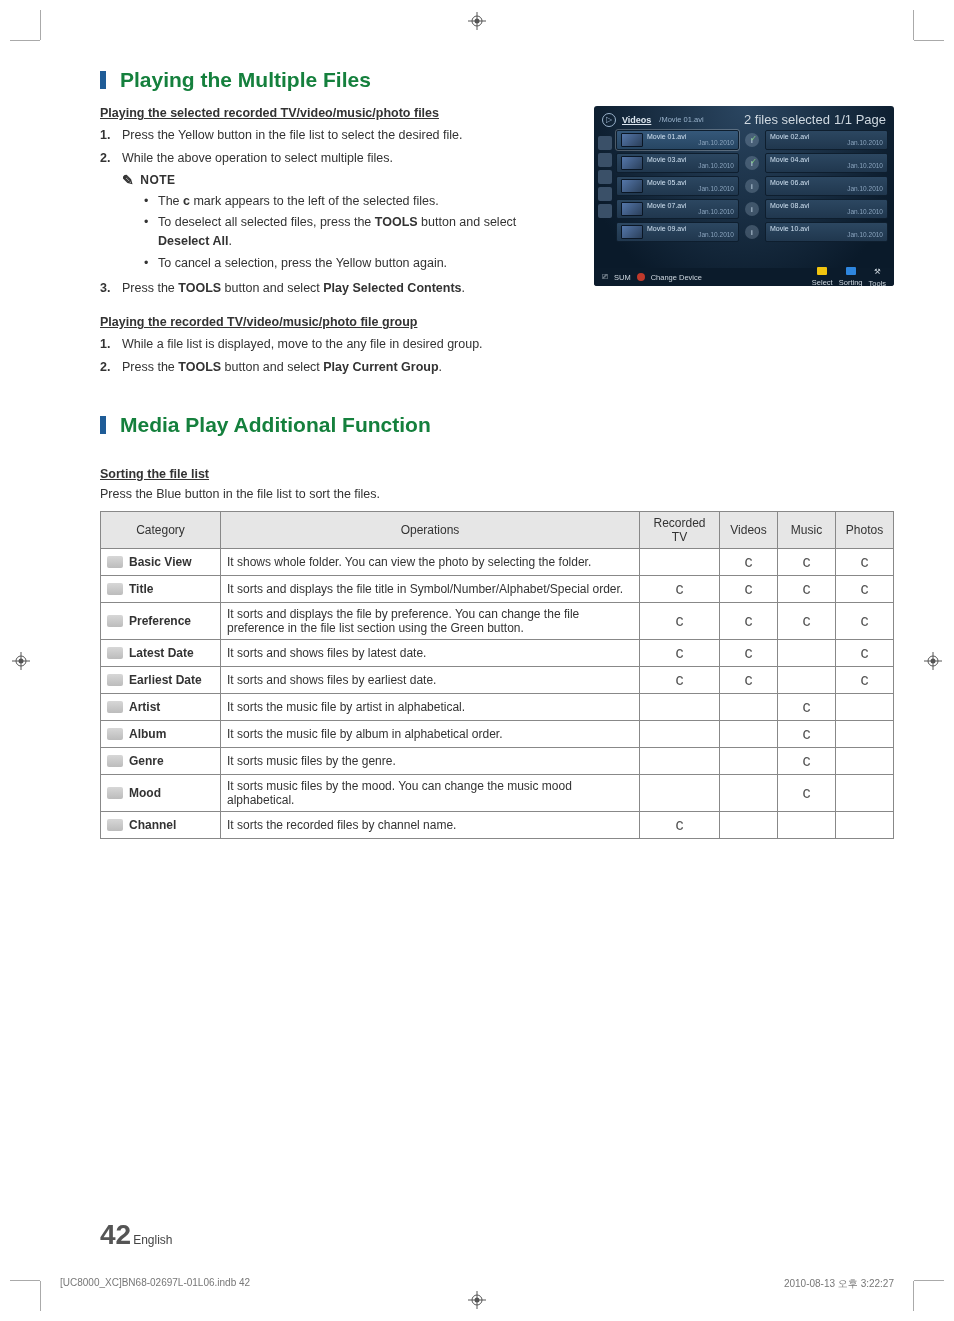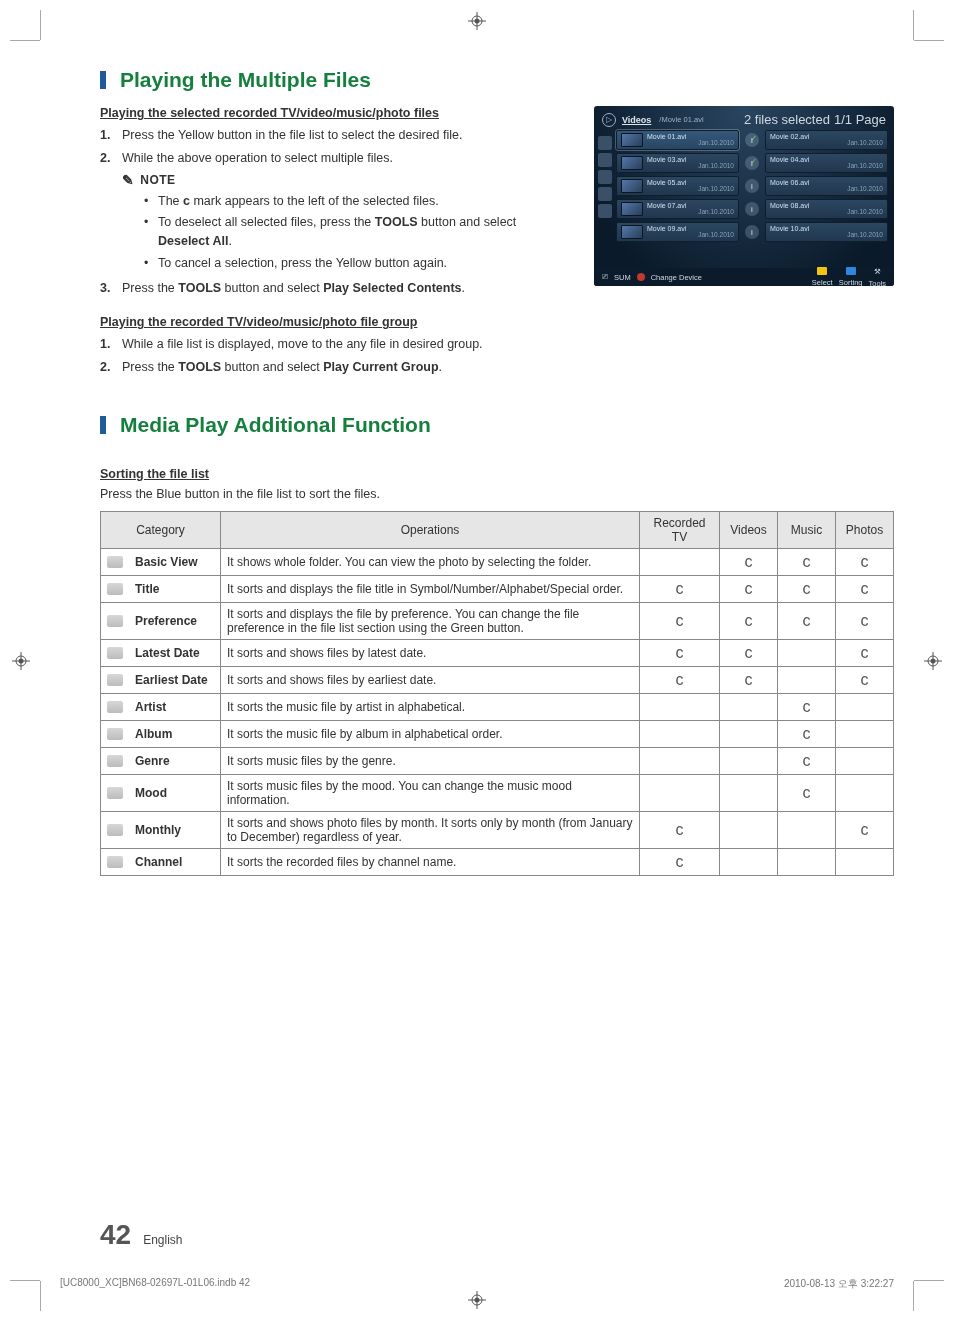--- a/index.html
+++ b/index.html
@@ -61,27 +61,27 @@
   .sui-footer .dot { width:8px; height:8px; border-radius:50%; }
   .sui-footer .spacer { margin-left:auto; }
   .sui-key { display:inline-flex; align-items:center; gap:3px;flex-direction:column; }
 
   .sort-desc { font-size:12.5px; margin: 6px 0 10px; }
 
   table.sort-table { border-collapse: collapse; width: 100%; font-size:12px; }
   table.sort-table th, table.sort-table td { border:1px solid #888; padding:4px 6px; vertical-align:middle; }
   table.sort-table th { background:#e6e6e6; font-weight:normal; text-align:center; font-size:12px; }
   table.sort-table td.cat { white-space:nowrap; }
-  .cat-cell { display:flex; align-items:center; gap:12px; }
+  .cat-cell { display:flex; align-items:center; gap:6px; }
   .cat-icon { width:16px; height:12px; background:#bbb; border-radius:2px; display:inline-block; position:relative; flex-shrink:0; }
   .cat-icon.folder { background:linear-gradient(#d7d7d7,#bcbcbc); }
   .check-cell { text-align:center; font-size:16px; color:#555; }
 
   .page-num { position:absolute; left:100px; bottom:70px; font-size:12px; color:#444; }
-  .page-num .big { font-size:28px; font-weight:bold; color:#555; margin-right:12px; }
+  .page-num .big { font-size:28px; font-weight:bold; color:#555; margin-right:2px; }
 
   .footer-meta { position:absolute; left:60px; right:60px; bottom:30px; display:flex; justify-content:space-between; font-size:10px; color:#777; }
 </style>
 </head>
 <body>
 
 <div class="page">
 
   <div class="crop-line-top-v"></div>
   <div class="crop-line-top-h"></div>
@@ -431,38 +431,25 @@
           <td class="check-cell"><span>c</span></td>
           <td class="check-cell"></td>
         </tr>
         <tr>
           <td class="cat">
             <div class="cat-cell">
               <span class="cat-icon folder"></span>
               <b>Mood</b>
             </div>
           </td>
-          <td>It sorts music files by the mood. You can change the music mood information.</td>
-          <td class="check-cell"></td>
-          <td class="check-cell"></td>
-          <td class="check-cell"><span>c</span></td>
-          <td class="check-cell"></td>
-        </tr>
-        <tr>
-          <td class="cat">
-            <div class="cat-cell">
-              <span class="cat-icon folder"></span>
-              <b>Monthly</b>
-            </div>
-          </td>
-          <td>It sorts and shows photo files by month. It sorts only by month (from January to December) regardless of year.</td>
-          <td class="check-cell"><span>c</span></td>
-          <td class="check-cell"></td>
-          <td class="check-cell"></td>
-          <td class="check-cell"><span>c</span></td>
+          <td>It sorts music files by the mood. You can change the music mood alphabetical.</td>
+          <td class="check-cell"></td>
+          <td class="check-cell"></td>
+          <td class="check-cell"><span>c</span></td>
+          <td class="check-cell"></td>
         </tr>
         <tr>
           <td class="cat">
             <div class="cat-cell">
               <span class="cat-icon folder"></span>
               <b>Channel</b>
             </div>
           </td>
           <td>It sorts the recorded files by channel name.</td>
           <td class="check-cell"><span>c</span></td>

